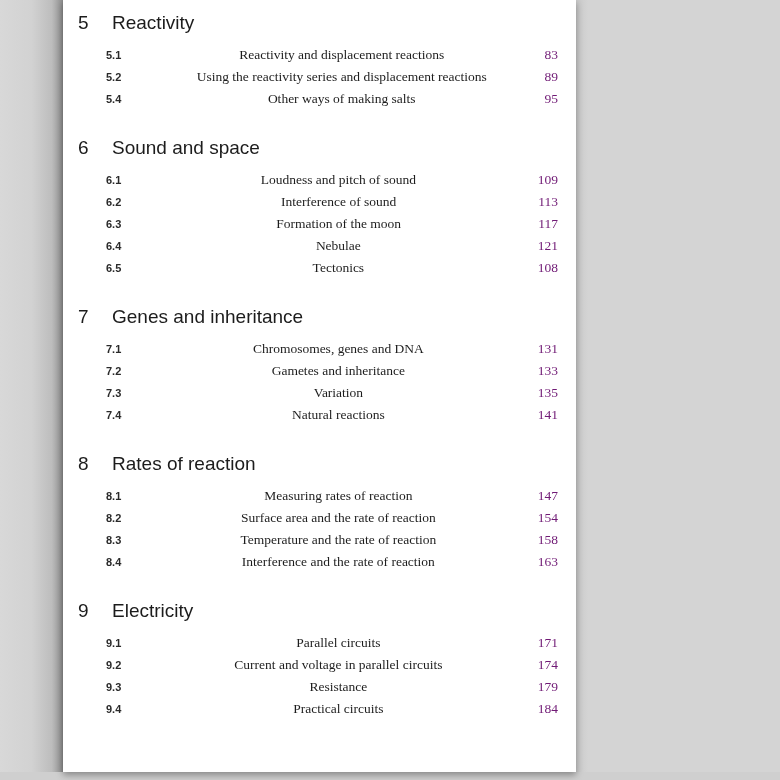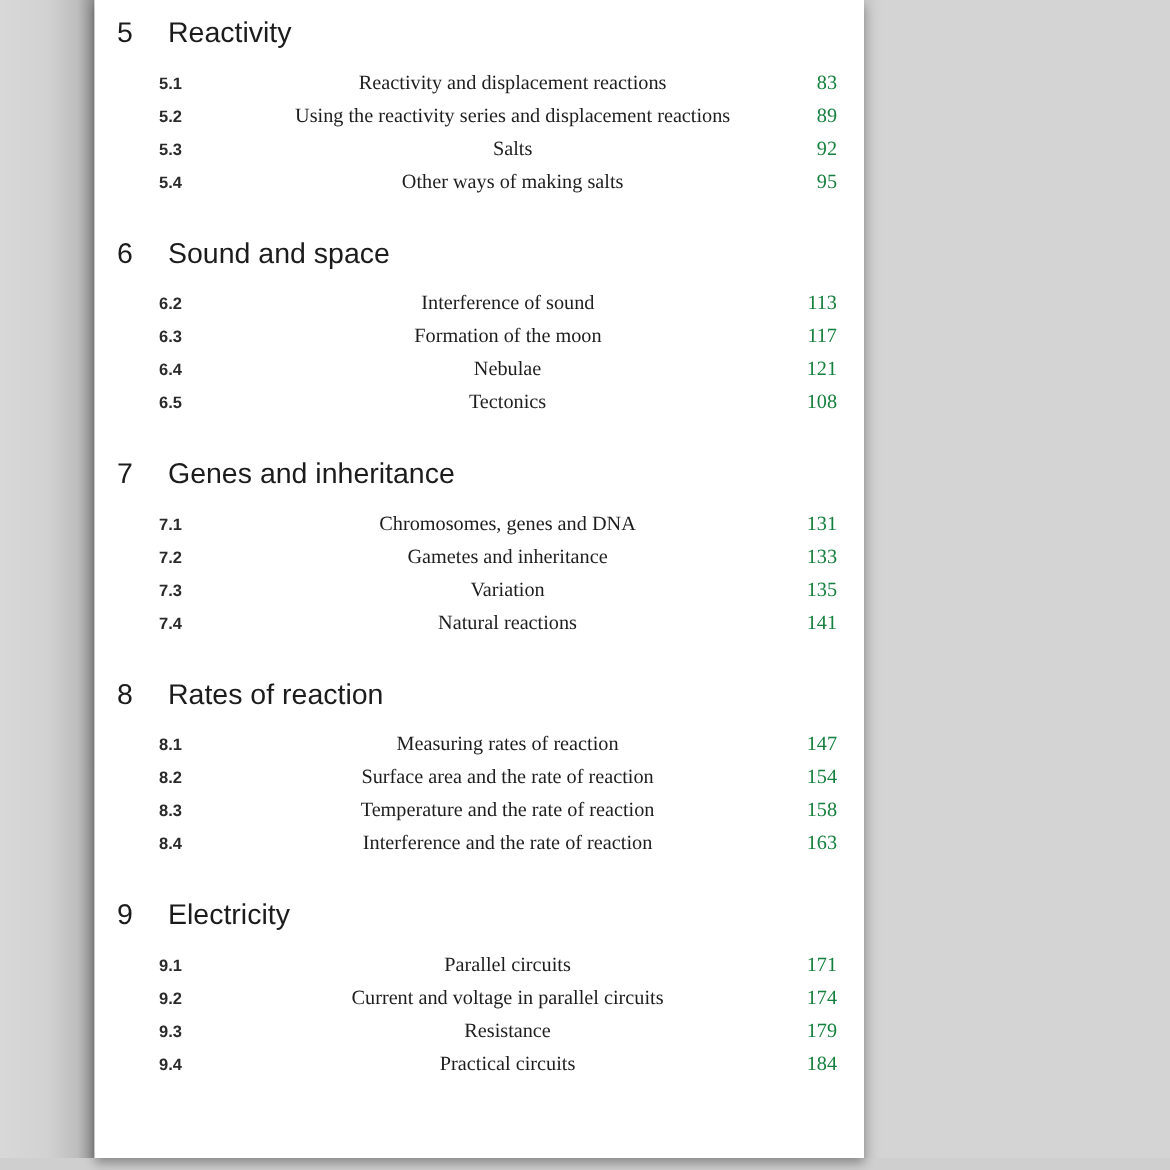--- a/index.html
+++ b/index.html
@@ -77,21 +77,21 @@
     font-family: Liberation Serif, serif;
     font-size: 13.5px;
     color: #1d1d1d;
     white-space: nowrap;
     overflow: hidden;
     text-align: center;
   }
   .section-page {
     font-family: "Liberation Serif", serif;
     font-size: 13.5px;
-    color: #15803d;
+    color: #701a75;
     text-align: left;
     flex: 0 0 auto;
   }
 </style>
 </head>
 <body>
 
 <div class="left-gutter"></div>
 <div class="right-gutter"></div>
 <div class="bottom-gutter"></div>
@@ -109,41 +109,41 @@
     <span class="section-title">Reactivity and displacement reactions</span>
     <span class="section-page">83</span>
   </div>
 
   <div class="toc-row">
     <span class="section-number">5.2</span>
     <span class="section-title">Using the reactivity series and displacement reactions</span>
     <span class="section-page">89</span>
   </div>
 
-  <div class="toc-row">
-    <span class="section-number">5.3</span>
-    <span class="section-title">Salts</span>
-    <span class="section-page">92</span>
-  </div>
 
   <div class="toc-row">
     <span class="section-number">5.4</span>
     <span class="section-title">Other ways of making salts</span>
     <span class="section-page">95</span>
   </div>
 
 </div>
   </section>
 
   <section class="chapter">
     <div class="chapter-heading">
       <span class="chapter-number">6</span>
       <span class="chapter-title">Sound and space</span>
     </div>
     <div class="chapter-sections">
+  <div class="toc-row">
+    <span class="section-number">6.1</span>
+    <span class="section-title">Loudness and pitch of sound</span>
+    <span class="section-page">109</span>
+  </div>
 
   <div class="toc-row">
     <span class="section-number">6.2</span>
     <span class="section-title">Interference of sound</span>
     <span class="section-page">113</span>
   </div>
 
   <div class="toc-row">
     <span class="section-number">6.3</span>
     <span class="section-title">Formation of the moon</span>

